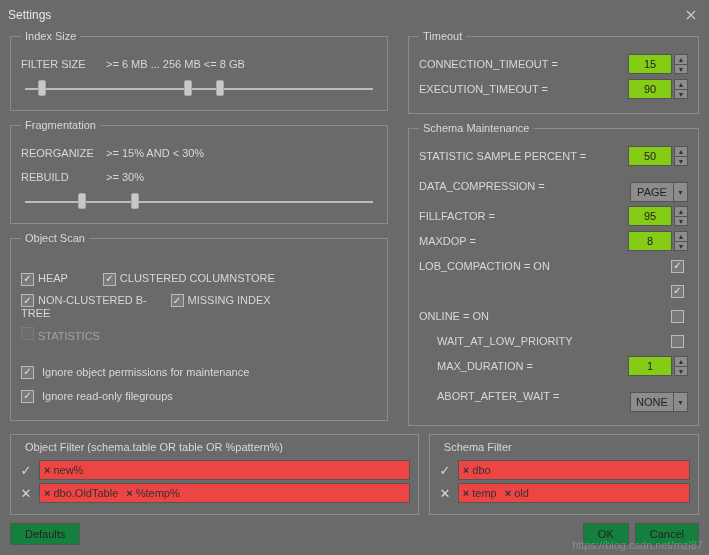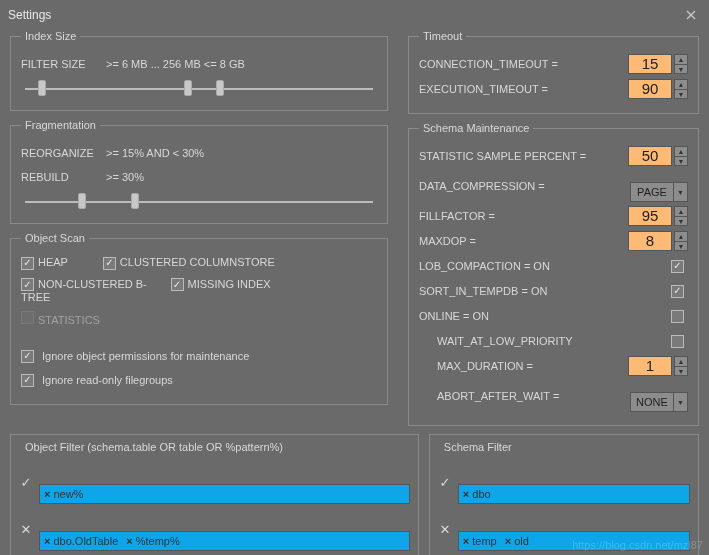--- a/index.html
+++ b/index.html
@@ -14,39 +14,39 @@
 legend { padding: 0 4px; color: #d8d8d8; font-size: 11px; }
 .row { display: flex; align-items: center; margin: 4px 0; min-height: 20px; }
 .row label { display: flex; align-items: center; gap: 4px; }
 .lbl { min-width: 85px; display: inline-block; }
 .slider-track { position: relative; height: 22px; margin-top: 4px; width: 100%; }
 .slider-line { position: absolute; left: 4px; right: 4px; top: 10px; height: 2px; background: #bcbcbc; }
 .slider-thumb { position: absolute; top: 2px; width: 8px; height: 16px; background: #c8c8c8; border: 1px solid #aaa; border-radius: 2px; transform: translateX(-50%); cursor: pointer; }
 .chk { width: 13px; height: 13px; border: 1px solid #bbb; background: #7a7a7a; display: inline-flex; align-items: center; justify-content: center; margin-right: 4px; flex-shrink: 0; }
 .chk.on::after { content: "✓"; color: #e8e8e8; font-size: 10px; line-height: 1; }
 .chk.off.disabled { opacity: 0.4; }
-.objscan { display: flex; flex-wrap: wrap; }
+.objscan { display: flex; flex-wrap: wrap; margin-top: 16px; }
 .objscan label { width: 33%; margin: 4px 0; }
 .kv { display: flex; align-items: center; margin: 3px 0; min-height: 22px; }
 .kv .k { flex: 1; }
 .kv .indent { padding-left: 18px; }
 .spin { display: flex; margin-left: auto; }
-.spin .num { width: 44px; height: 20px; border: 1px solid #555; background: #fdba74; color: #222; text-align: center; line-height: 18px; font-size: 15px; }
+.spin .num { width: 44px; height: 20px; border: 1px solid #555; background: #84cc16; color: #222; text-align: center; line-height: 18px; font-size: 11px; }
 .spin .arrows { display: flex; flex-direction: column; margin-left: 2px; }
 .spin .arrows div { width: 14px; height: 10px; border: 1px solid #555; background: #8c8c8c; display: flex; align-items: center; justify-content: center; font-size: 7px; color: #333; cursor: pointer; }
 .spin .arrows div:first-child { border-bottom: 0; }
 .combo { display: flex; margin-left: auto; margin-top: 12px; }
 .combo .val { width: 44px; height: 20px; border: 1px solid #555; background: #8c8c8c; color: #222; text-align: center; line-height: 18px; font-size: 11px; }
 .combo .arrow { width: 14px; height: 20px; border: 1px solid #555; border-left: 0; background: #8c8c8c; display: flex; align-items: center; justify-content: center; font-size: 7px; color: #333; cursor: pointer; }
 .solo-chk { margin-left: auto; width: 13px; height: 13px; }
 .filters { display: flex; gap: 10px; margin-top: 8px; }
 .filter-box { flex: 1; border: 1px solid #8a8a8a; padding: 6px 8px 8px 8px; }
 .filter-row { display: flex; align-items: center; margin: 3px 0; gap: 6px; }
 .mark { width: 14px; display: inline-flex; justify-content: center; font-size: 13px; }
-.taginput { flex: 1; height: 20px; border: 1px solid #555; background: #0ea5e9; display: flex; align-items: center; padding: 0 4px; gap: 8px; margin-top: 24px; }
+.taginput { flex: 1; height: 20px; border: 1px solid #555; background: #ef4444; display: flex; align-items: center; padding: 0 4px; gap: 8px; }
 .tag { display: inline-flex; align-items: center; color: #333; font-size: 11px; }
 .tag::before { content: "×"; font-weight: bold; margin-right: 3px; color: #333; }
 .footer { display: flex; align-items: center; margin-top: 8px; gap: 6px; }
 .btn { height: 22px; padding: 0 14px; border: 1px solid #555; background: #15803d; color: #222; font-size: 11px; display: inline-flex; align-items: center; cursor: pointer; }
 .footer .spacer { flex: 1; }
 .watermark { position: absolute; right: 6px; bottom: 4px; color: rgba(255,255,255,0.22); font-size: 11px; pointer-events: none; }
 </style>
 </head>
 <body>
 
@@ -183,21 +183,20 @@
                 <div>▲</div>
                 <div>▼</div>
               </div>
             </div>
         </div>
         <div class="kv">
           <span class="k">LOB_COMPACTION = ON</span>
           <span class="chk on solo-chk"></span>
         </div>
         <div class="kv">
-          <span class="k">SORT_IN_TEMPDB = ON</span>
           <span class="chk on solo-chk"></span>
         </div>
         <div class="kv">
           <span class="k">ONLINE = ON</span>
           <span class="chk solo-chk"></span>
         </div>
         <div class="kv">
           <span class="k indent">WAIT_AT_LOW_PRIORITY</span>
           <span class="chk solo-chk"></span>
         </div>

